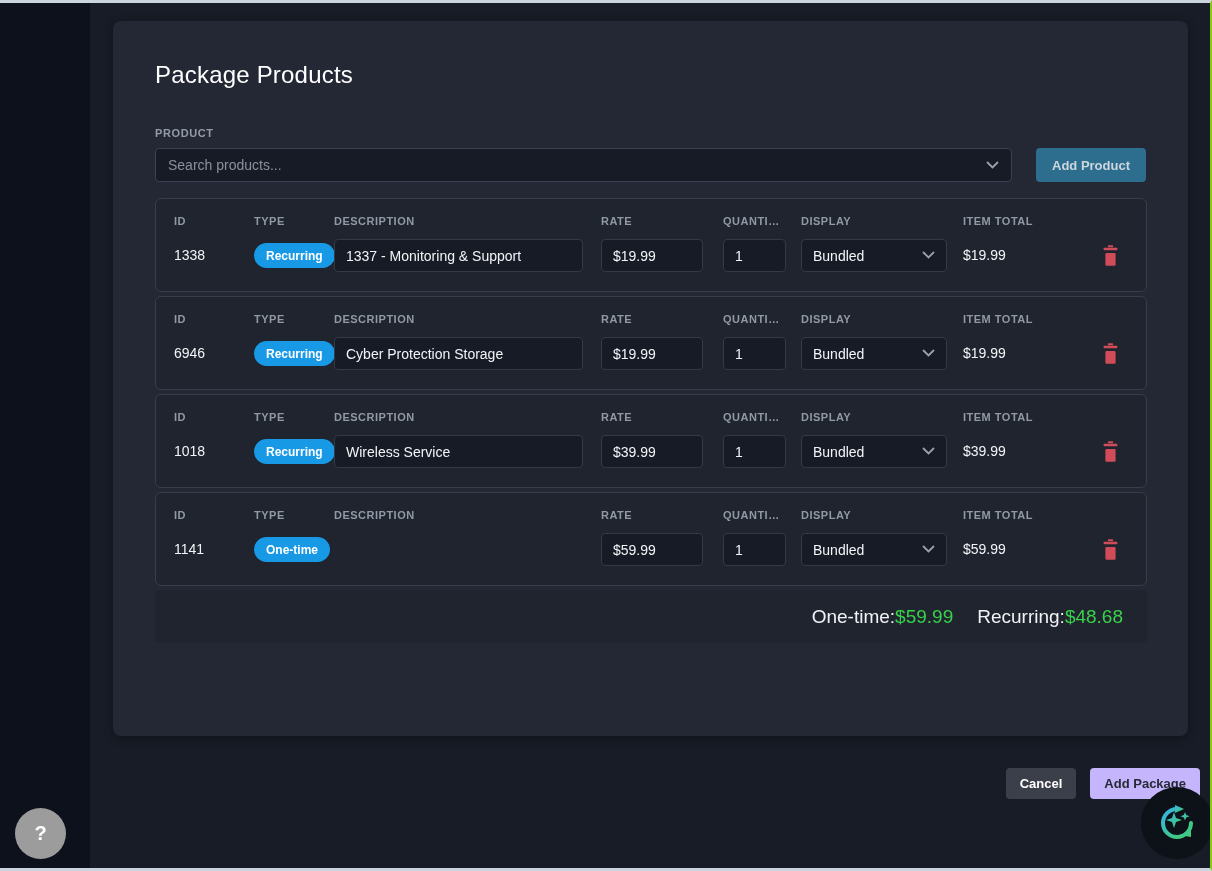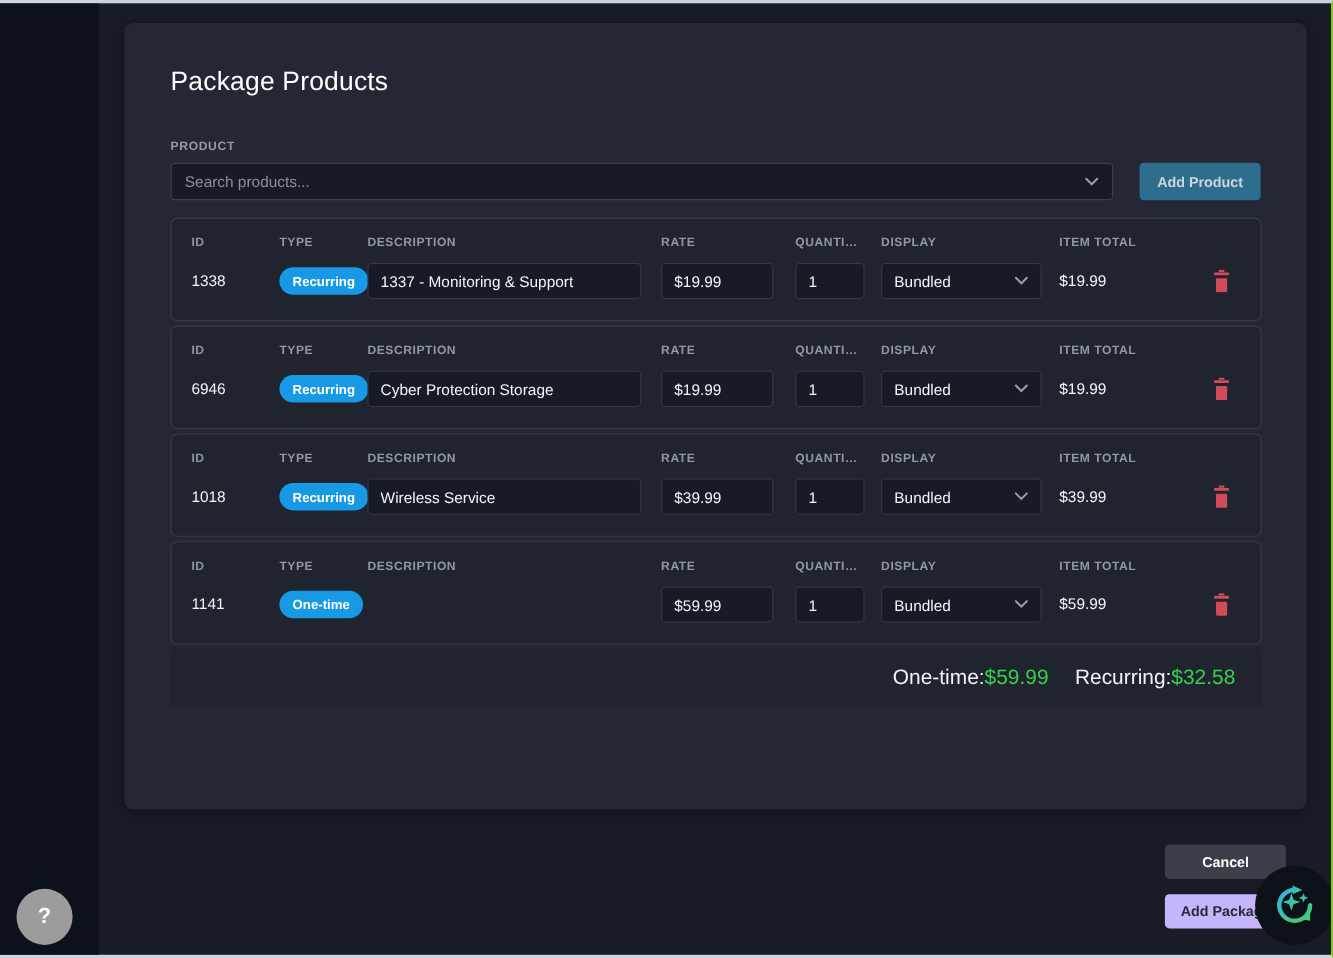--- a/index.html
+++ b/index.html
@@ -176,22 +176,22 @@
     background: #1f242e;
     border-radius: 4px;
     padding: 0 24px;
     margin-top: 0;
   }
   .totals-label { color: #f0f2f5; font-size: 19px; font-weight: 500; }
   .totals-value { color: #38d14a; font-size: 19px; font-weight: 500; }
   .totals-gap { width: 24px; }
   .footer-actions {
     position: absolute;
-    right: 41px; top: 765px;
-    display: flex; gap: 14px; flex-direction: column;
+    right: 10px; top: 765px;
+    display: flex; gap: 14px;
   }
   .btn-cancel {
     height: 31px;
     padding: 0 14px;
     background: #3a3f4a;
     color: #ffffff;
   }
   .btn-add-package {
     height: 31px;
     padding: 0 14px;
@@ -430,21 +430,21 @@
           </svg>
         </button>
       </div>
     </div>
 
     <div class="totals-bar">
       <span class="totals-label">One-time:</span>
       <span class="totals-value">$59.99</span>
       <span class="totals-gap"></span>
       <span class="totals-label">Recurring:</span>
-      <span class="totals-value">$32.58</span>
+      <span class="totals-value">$48.68</span>
     </div>
   </div>
 
   <div class="footer-actions">
     <button class="btn btn-cancel">Cancel</button>
     <button class="btn btn-add-package">Add Package</button>
   </div>
 
   <button class="help-fab">?</button>
 

